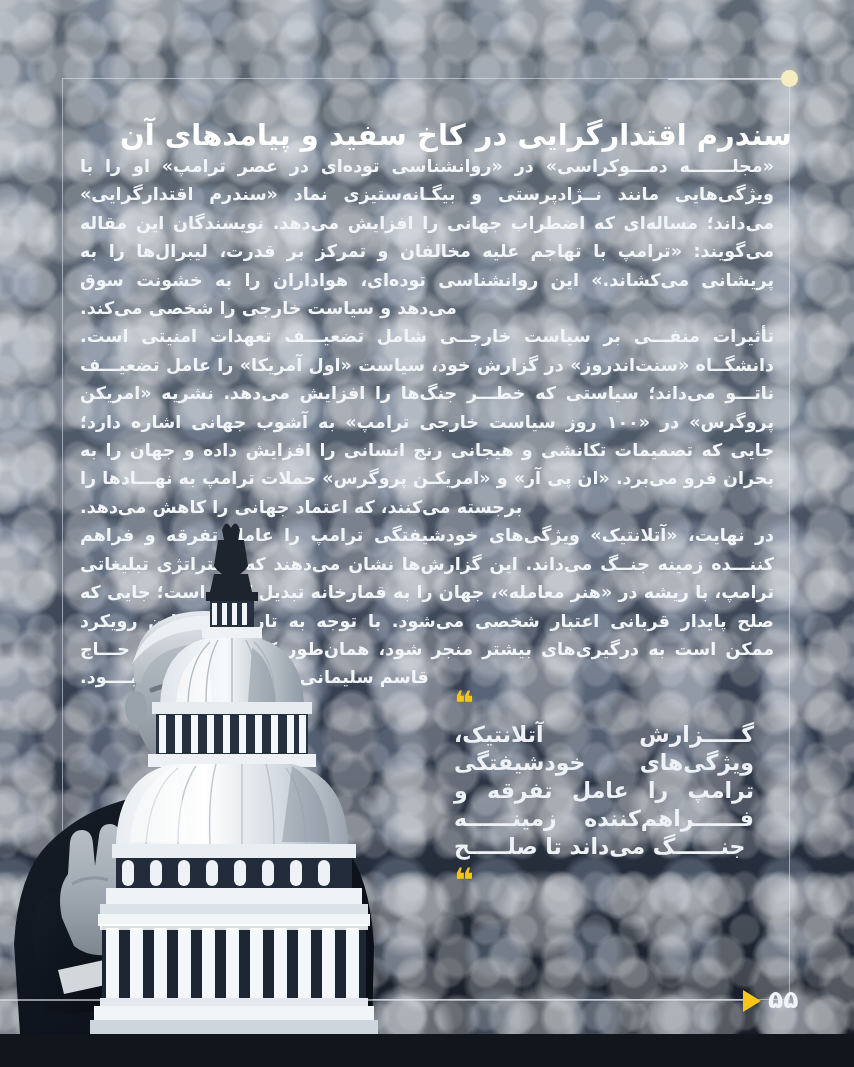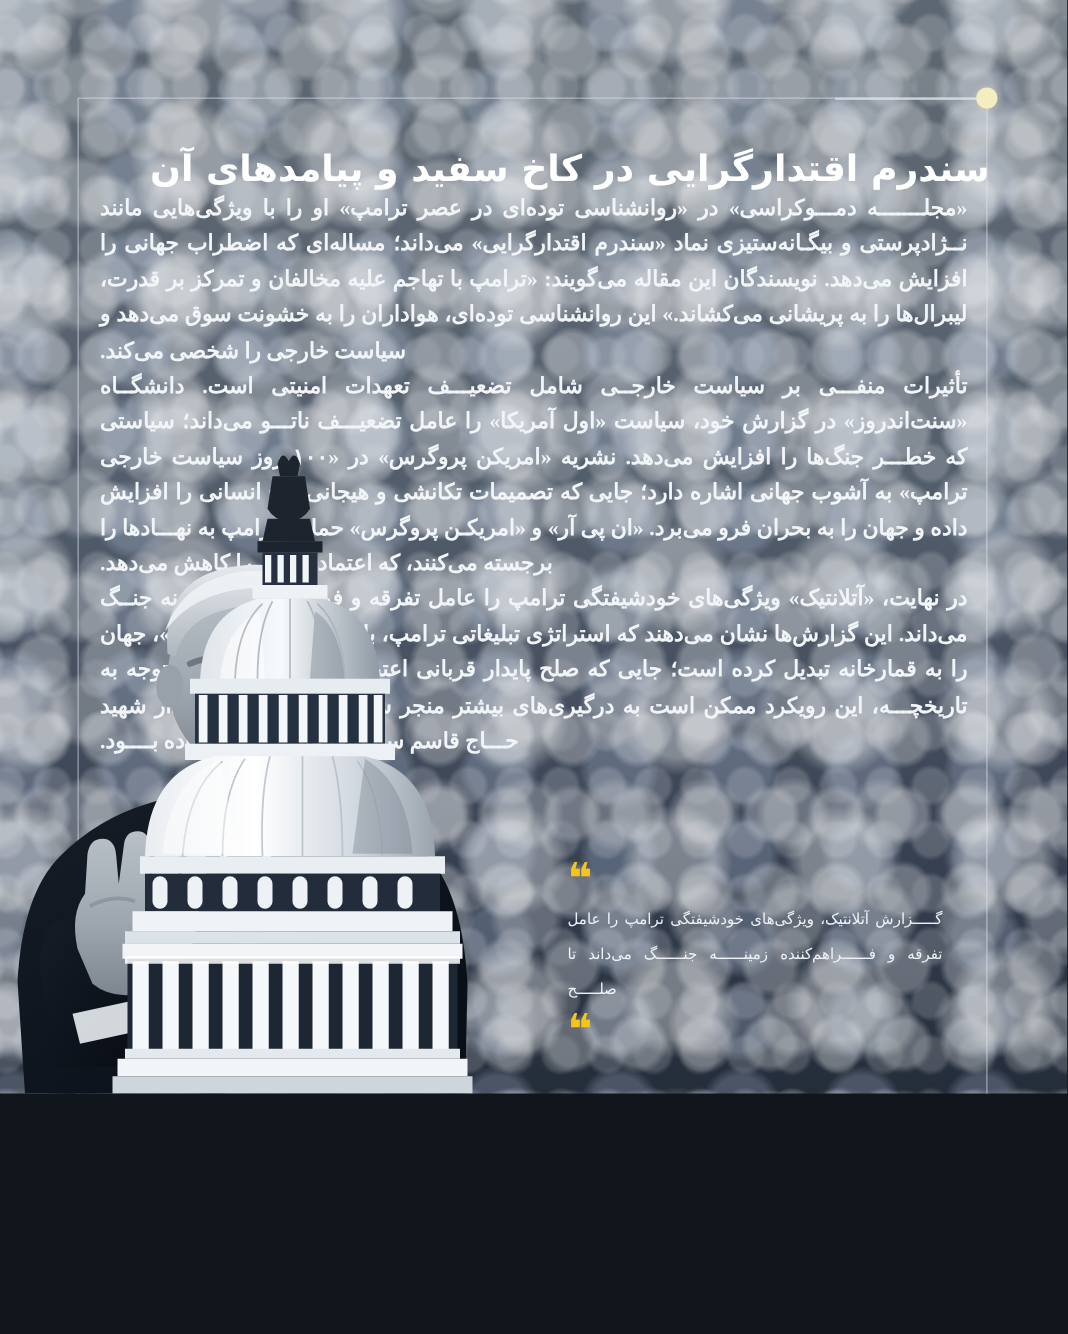--- a/index.html
+++ b/index.html
@@ -4,21 +4,21 @@
 <title>سندرم اقتدارگرایی در کاخ سفید و پیامدهای آن</title>
 <style>
   html, body {
     margin: 0;
     padding: 0;
     background: #11161d;
   }
   .page {
     position: relative;
     width: 854px;
-    height: 875px;
+    height: 1034px;
     overflow: hidden;
     font-family: "DejaVu Sans", "Liberation Sans", sans-serif;
     background: linear-gradient(to bottom,
         #5d6772 0px,
         #5c6671 120px,
         #596370 260px,
         #525d6b 400px,
         #454f5f 560px,
         #353f50 700px,
         #28313f 830px,
@@ -118,21 +118,20 @@
     line-height: 28.4px;
     text-align: justify;
     text-align-last: left;
     direction: rtl;
     font-weight: 600;
   }
   .body-copy p {
     margin: 0 0 0 0;
     text-align: justify;
     text-align-last: left;
-    font-family: Liberation Serif, serif;
   }
   .body-copy p.last-center {
     text-align: justify;
   }
 
   
   .pullquote {
     position: absolute;
     top: 690px;
     right: 100px;
@@ -146,25 +145,25 @@
     font-size: 34px;
     font-weight: bold;
     line-height: .8;
     font-family: "DejaVu Sans", "Liberation Sans", sans-serif;
     letter-spacing: -2px;
   }
   .pq-mark.open { text-align: right; margin-bottom: 4px; }
   .pq-mark.close { text-align: left; margin-top: 6px; }
   .pq-text {
     color: #eef2f6;
-    font-size: 12px;
+    font-size: 22px;
     line-height: 28px;
     text-align: justify;
     text-align-last: left;
-    font-weight: 400;
+    font-weight: 700;
   }
 
   
   .footer-rule {
     position: absolute;
     left: 0;
     top: 999px;
     width: 745px;
     height: 1.5px;
     background: rgba(226,232,240,.6);

